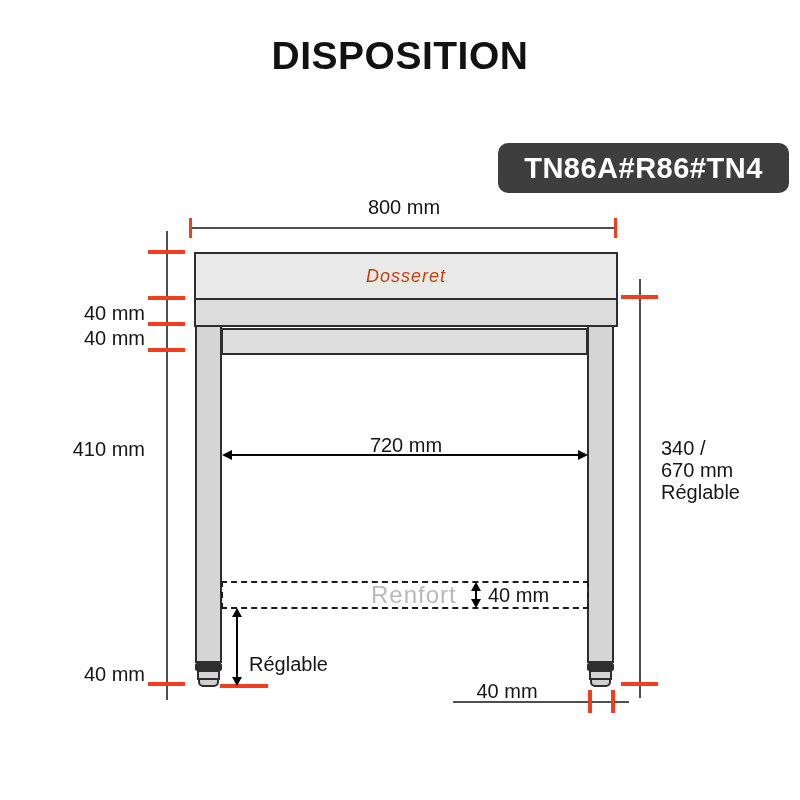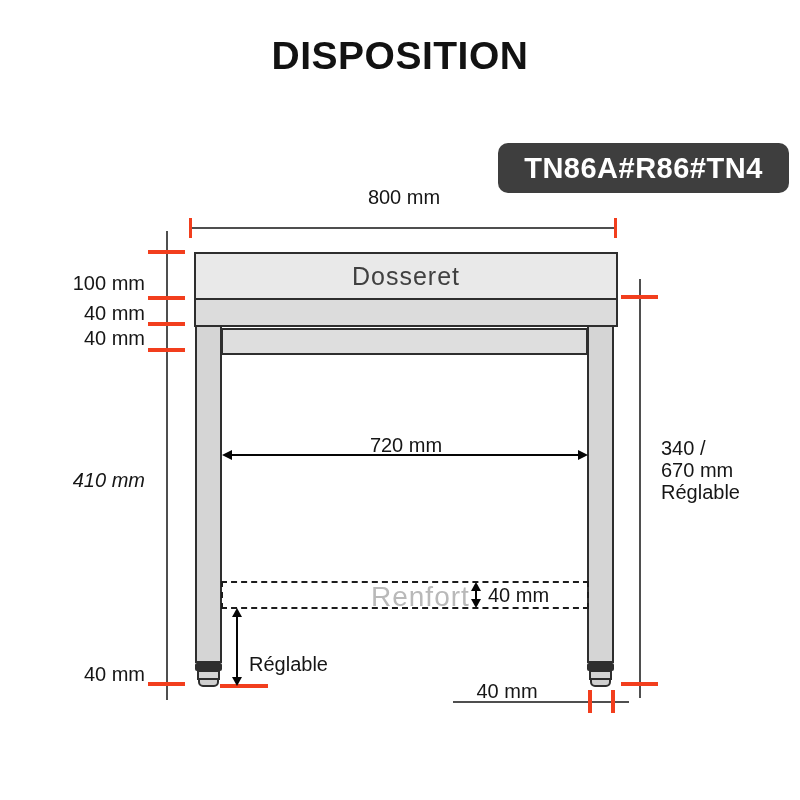--- a/index.html
+++ b/index.html
@@ -15,21 +15,21 @@
 
   
   .badge{left:498px;top:143px;width:291px;height:50px;background:#3e3e3e;border-radius:10px;
          display:flex;align-items:center;justify-content:center;
          color:#ffffff;font-weight:bold;font-size:29px;letter-spacing:.5px;}
 
   
   .part{box-sizing:border-box;border:2px solid #2e2e2e;}
   .dosseret{left:194px;top:252px;width:424px;height:48px;background:#e9e9e9;
             display:flex;align-items:center;justify-content:center;z-index:2;}
-  .dosseret-text{color:#404040;font-size:25px;letter-spacing:1px;}
+  .dosseret-text{color:#c2410c;font-size:18px;letter-spacing:1px;font-style:italic;}
   .worktop{left:194px;top:298px;width:424px;height:29px;background:#dcdcdc;z-index:2;}
   .leg{width:27px;top:325px;height:338px;background:#d5d5d5;z-index:1;}
   .leg-l{left:195px;} .leg-r{left:587px;}
   .rail{left:221px;top:328px;width:367px;height:27px;background:#dedede;z-index:3;}
   .foot1{width:27px;height:8px;top:663px;background:#2e2e2e;border-radius:2px;z-index:3;}
   .foot2{width:23px;height:10px;top:670px;background:#d5d5d5;border:2px solid #2e2e2e;box-sizing:border-box;z-index:3;}
   .foot3{width:21px;height:9px;top:678px;background:#cfcfcf;border:2px solid #2e2e2e;box-sizing:border-box;border-radius:0 0 5px 5px;z-index:3;}
 
   
   .dimline{background:#4f4f4f;z-index:5;}
@@ -43,21 +43,21 @@
   .bline{background:#050505;z-index:7;}
   .tri{width:0;height:0;z-index:7;}
   .tri-left {border-top:5px solid transparent;border-bottom:5px solid transparent;border-right:10px solid #050505;}
   .tri-right{border-top:5px solid transparent;border-bottom:5px solid transparent;border-left:10px solid #050505;}
   .tri-up   {border-left:5px solid transparent;border-right:5px solid transparent;border-bottom:9px solid #050505;}
   .tri-down {border-left:5px solid transparent;border-right:5px solid transparent;border-top:9px solid #050505;}
 
   
   .renfort-box{left:221px;top:581px;width:368px;height:28px;border:2px dashed #1c1c1c;
                box-sizing:border-box;z-index:4;background:transparent;}
-  .renfort-text{color:#b9b9b9;font-size:28px;letter-spacing:1px;z-index:5;}
+  .renfort-text{color:#b9b9b9;font-size:24px;letter-spacing:1px;z-index:5;}
 </style>
 </head>
 <body>
 
 <div id="canvas">
 
   <div class="abs title">
     <div>DISPOSITION</div>
   </div>
 
@@ -76,36 +76,35 @@
   <div class="abs foot1" style="left:195px;"></div>
   <div class="abs foot2" style="left:197px;"></div>
   <div class="abs foot3" style="left:198px;"></div>
   <div class="abs foot1" style="left:587px;"></div>
   <div class="abs foot2" style="left:589px;"></div>
   <div class="abs foot3" style="left:590px;"></div>
 
   <div class="abs renfort-box"></div>
   <div class="abs renfort-text" style="left:371px;top:581px;">Renfort</div>
 
-  <div class="abs dim-text center" style="left:304px;top:186px;width:200px;">800 mm</div>
+  <div class="abs dim-text center" style="left:304px;top:196px;width:200px;">800 mm</div>
   <div class="abs dimline" style="left:192px;top:227px;width:424px;height:2px;"></div>
   <div class="abs tick-red-v" style="left:189px;top:218px;height:20px;width:3px;"></div>
   <div class="abs tick-red-v" style="left:614px;top:218px;height:20px;width:3px;"></div>
 
   <div class="abs dimline" style="left:166px;top:231px;width:2px;height:469px;"></div>
   <div class="abs tick-red-h" style="left:148px;top:250px;"></div>
   <div class="abs tick-red-h" style="left:148px;top:296px;"></div>
   <div class="abs tick-red-h" style="left:148px;top:322px;"></div>
   <div class="abs tick-red-h" style="left:148px;top:348px;"></div>
   <div class="abs tick-red-h" style="left:148px;top:682px;"></div>
 
-  <div class="abs dim-text left-labels" style="top:272px;">100 mm</div>
   <div class="abs dim-text left-labels" style="top:302px;">40 mm</div>
   <div class="abs dim-text left-labels" style="top:327px;">40 mm</div>
-  <div class="abs dim-text left-labels" style="top:469px;font-style:italic;">410 mm</div>
+  <div class="abs dim-text left-labels" style="top:438px;">410 mm</div>
   <div class="abs dim-text left-labels" style="top:663px;">40 mm</div>
 
   <div class="abs dimline" style="left:639px;top:279px;width:2px;height:419px;"></div>
   <div class="abs tick-red-h" style="left:621px;top:295px;"></div>
   <div class="abs tick-red-h" style="left:621px;top:682px;"></div>
   <div class="abs dim-text" style="left:661px;top:437px;line-height:22px;">
     <div>340 /</div>
     <div>670 mm</div>
     <div>Réglable</div>
   </div>

